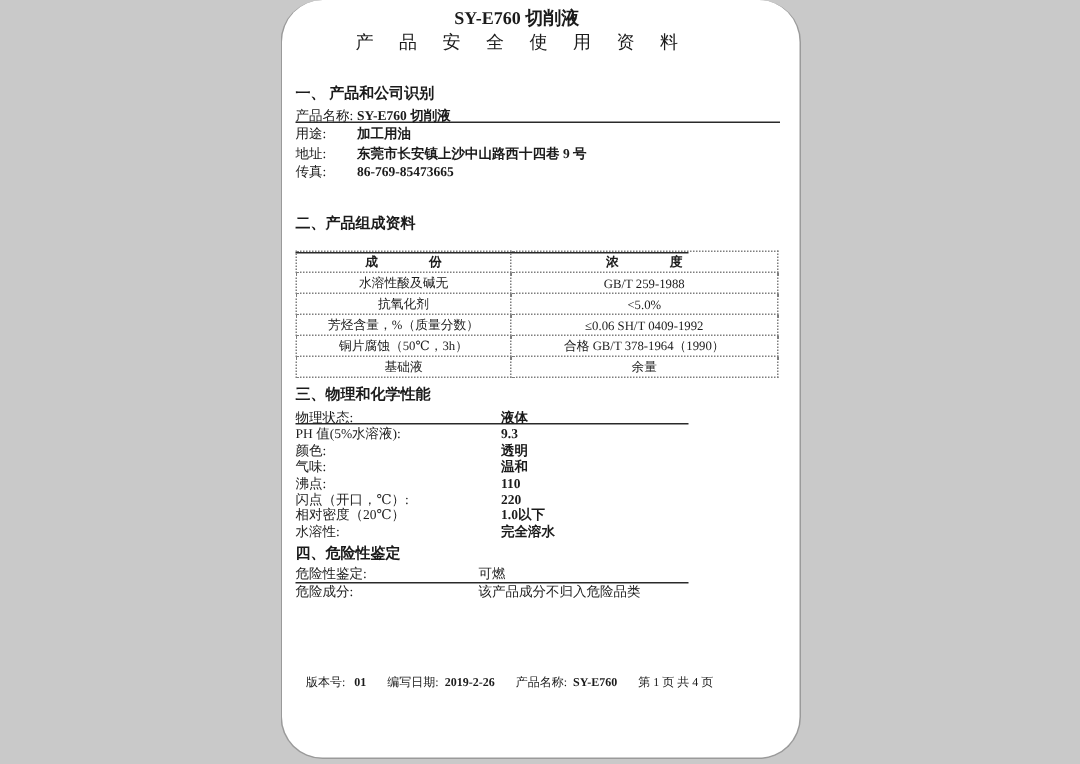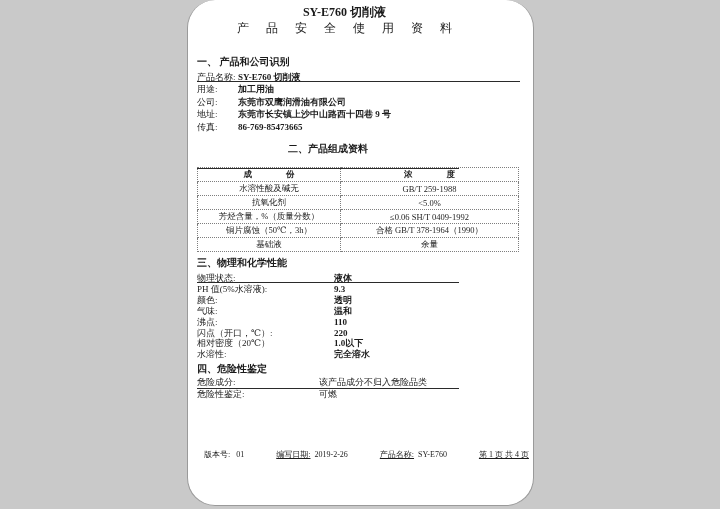--- a/index.html
+++ b/index.html
@@ -31,21 +31,21 @@
     letter-spacing:17px;padding-left:17px;box-sizing:border-box;
     white-space:nowrap;
   }
   .sec-heading{
     position:absolute;left:9px;
     font-size:10px;font-weight:bold;
     padding-bottom:12px;
     border-bottom:1px solid #2a2a2a;
   }
   .sec-heading.h1{top:55px;width:323px;}
-  .sec-heading.h2{top:142px;width:262px;text-align:center;}
+  .sec-heading.h2{top:142px;width:262px;}
   .sec-heading.h3{top:256px;width:262px;}
   .sec-heading.h4{top:362px;width:262px;}
   .kv-block{position:absolute;left:9px;font-size:9px;}
   .kv-block.s1{top:71px;line-height:12.4px;}
   .kv-block.s3{top:273px;line-height:10.9px;}
   .kv-block.s4{top:376px;line-height:12.4px;}
   .kv-row{display:flex;white-space:nowrap;}
   .s1 .kv-label{width:41px;flex-shrink:0;}
   .s3 .kv-label{width:137px;flex-shrink:0;}
   .s4 .kv-label{width:122px;flex-shrink:0;}
@@ -62,44 +62,40 @@
     text-align:center;vertical-align:middle;
     font-weight:normal;white-space:nowrap;overflow:hidden;
   }
   .comp-table th{font-weight:bold;}
   .comp-table .c1{width:142px;}
   .footer-line{
     position:absolute;left:16px;top:449px;
     font-size:8px;white-space:nowrap;
     display:flex;align-items:baseline;
   }
-  .footer-line .fval{font-weight:normal;}
-  .g6{margin-left:6px;} .g14{margin-left:32px;text-decoration:underline;} .g4{margin-left:4px;}
+  .footer-line .fval{font-weight:bold;}
+  .g6{margin-left:6px;} .g14{margin-left:14px;} .g4{margin-left:4px;}
 </style>
 </head>
 <body>
 
 <div class="page">
 
   <div class="doc-title">SY-E760 切削液</div>
   <div class="doc-subtitle">产品安全使用资料</div>
 
   <div class="sec-heading h1">一、 产品和公司识别</div>
   <div class="kv-block s1">
     <div class="kv-row">
       <span class="kv-label">产品名称:</span>
       <span class="kv-value">SY-E760 切削液</span>
     </div>
     <div class="kv-row">
       <span class="kv-label">用途:</span>
       <span class="kv-value">加工用油</span>
-    </div>
-    <div class="kv-row">
-      <span class="kv-label">公司:</span>
-      <span class="kv-value">东莞市双鹰润滑油有限公司</span>
     </div>
     <div class="kv-row">
       <span class="kv-label">地址:</span>
       <span class="kv-value">东莞市长安镇上沙中山路西十四巷 9 号</span>
     </div>
     <div class="kv-row">
       <span class="kv-label">传真:</span>
       <span class="kv-value">86-769-85473665</span>
     </div>
   </div>
@@ -166,26 +162,26 @@
     </div>
     <div class="kv-row">
       <span class="kv-label">水溶性:</span>
       <span class="kv-value">完全溶水</span>
     </div>
   </div>
 
   <div class="sec-heading h4">四、危险性鉴定</div>
   <div class="kv-block s4">
     <div class="kv-row">
+      <span class="kv-label">危险性鉴定:</span>
+      <span class="kv-value">可燃</span>
+    </div>
+    <div class="kv-row">
       <span class="kv-label">危险成分:</span>
       <span class="kv-value">该产品成分不归入危险品类</span>
-    </div>
-    <div class="kv-row">
-      <span class="kv-label">危险性鉴定:</span>
-      <span class="kv-value">可燃</span>
     </div>
   </div>
 
   <div class="footer-line">
     <span>版本号:</span>
     <span class="fval g6">01</span>
     <span class="g14">编写日期:</span>
     <span class="fval g4">2019-2-26</span>
     <span class="g14">产品名称:</span>
     <span class="fval g4">SY-E760</span>

